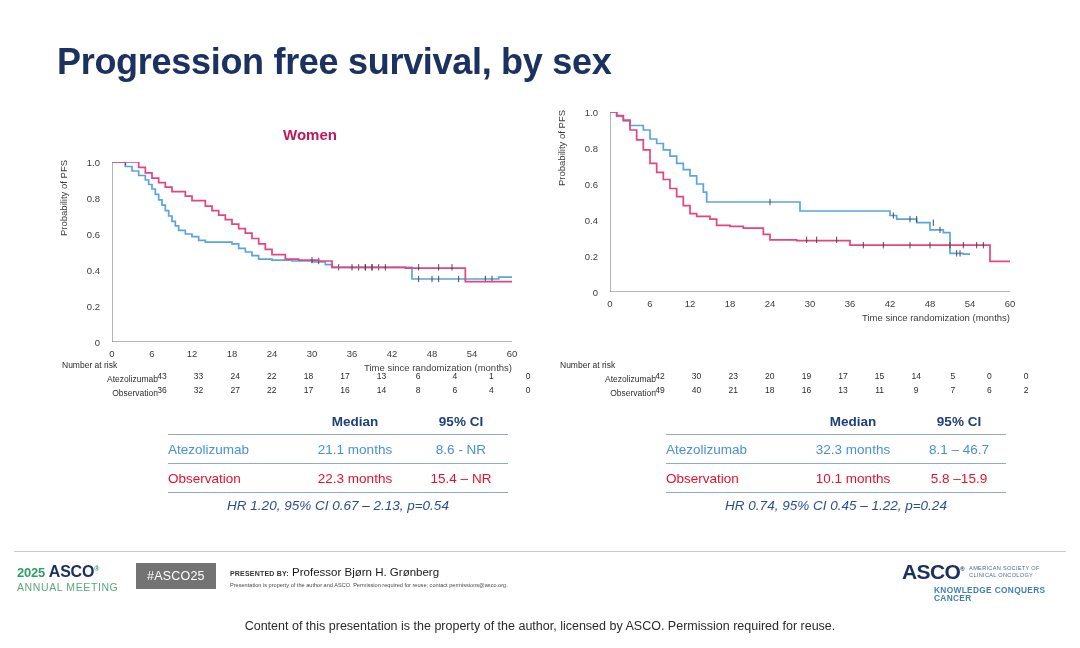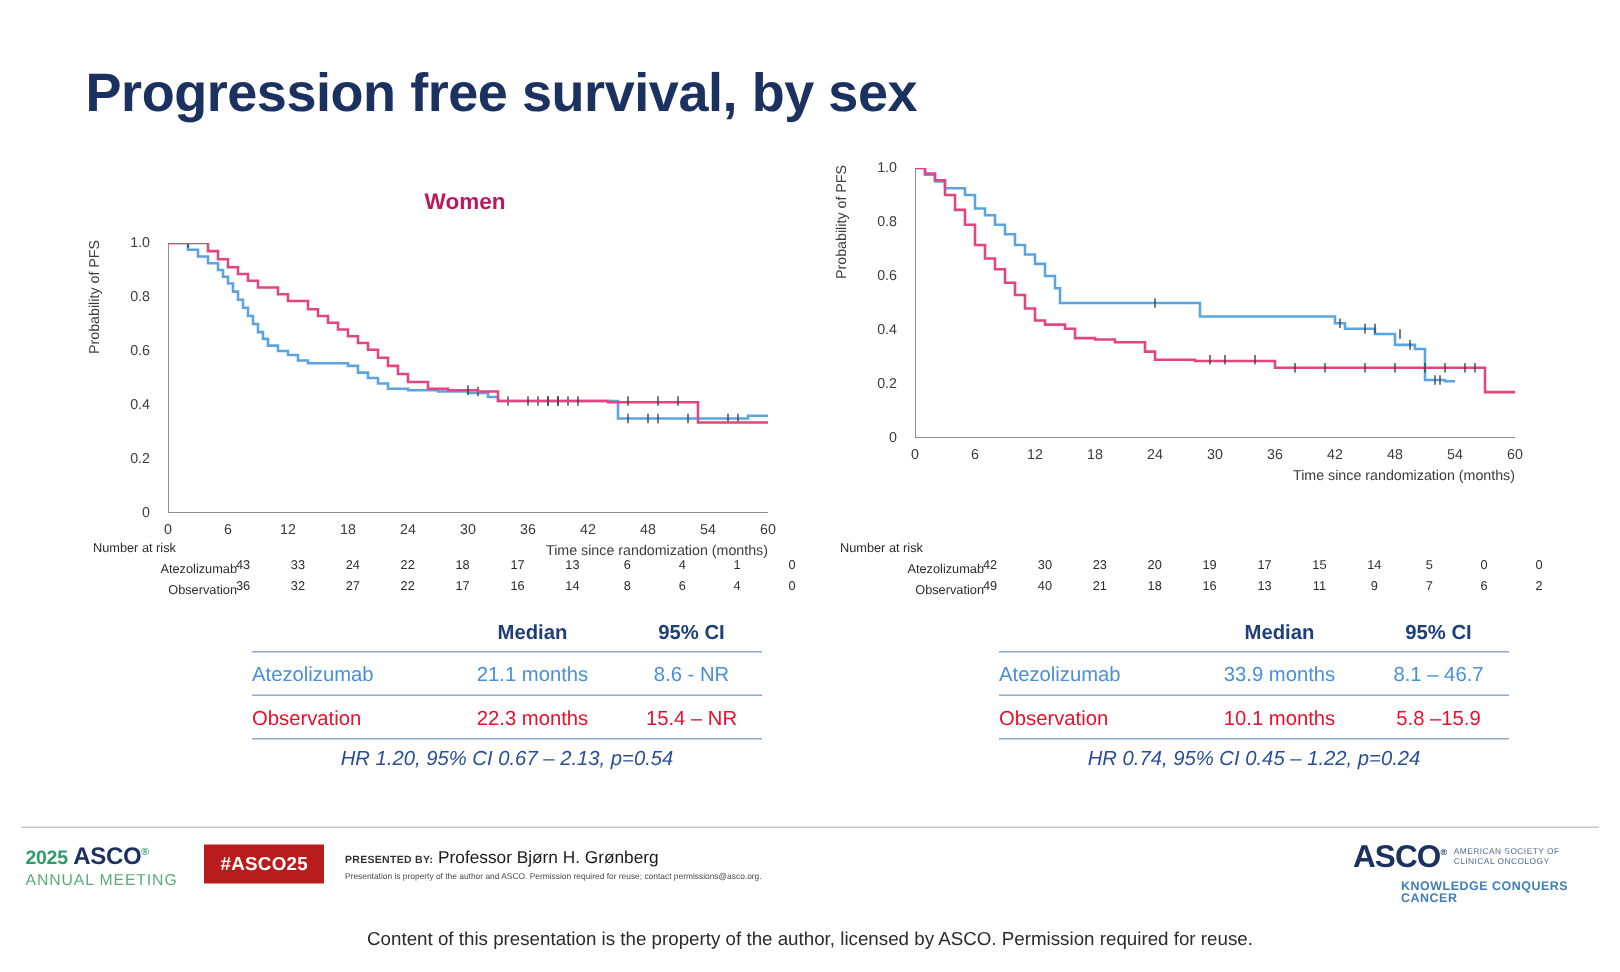--- a/index.html
+++ b/index.html
@@ -100,21 +100,21 @@
     border-top:1px solid #c9c9c9;
   }
   .asco-meeting{position:absolute;left:17px;top:564px;line-height:1;}
   .asco-meeting .l1{font-size:16px;font-weight:bold;color:#1b3160;letter-spacing:-0.2px;}
   .asco-meeting .l1 .yr{color:#2e9e68;font-size:13px;}
   .asco-meeting .l1 .tm{font-size:7px;vertical-align:super;color:#2e9e68;}
   .asco-meeting .l2{font-size:10.5px;color:#5aa97c;letter-spacing:0.6px;margin-top:2px;}
 
   .hash-badge{
     position:absolute;left:136px;top:563px;
-    background:#b91c1c;color:#fff;font-weight:bold;
+    background:#737373;color:#fff;font-weight:normal;
     font-size:12.5px;padding:6px 11px;letter-spacing:0.2px;
   }
 
   .presented{position:absolute;left:230px;top:566px;}
   .presented .line1{font-size:11.5px;color:#1a1a1a;white-space:nowrap;}
   .presented .line1 .pb{font-size:7px;font-weight:bold;letter-spacing:0.2px;color:#333;}
   .presented .line2{font-size:5.6px;color:#4a4a4a;margin-top:4px;white-space:nowrap;}
 
   .asco-right{position:absolute;left:902px;top:561px;line-height:1;}
   .asco-right .top{display:flex;align-items:flex-start;}
@@ -379,21 +379,21 @@
 
     <div class="stats">
       <div class="row hdr">
         <div class="c1"></div>
         <div class="c2">Median</div>
         <div class="c3">95% CI</div>
       </div>
       <div class="rule"></div>
       <div class="row atezo">
         <div class="c1">Atezolizumab</div>
-        <div class="c2">33.9 months</div>
+        <div class="c2">32.3 months</div>
         <div class="c3">8.1 – 46.7</div>
       </div>
       <div class="rule-thin"></div>
       <div class="row obsv">
         <div class="c1">Observation</div>
         <div class="c2">10.1 months</div>
         <div class="c3">5.8 –15.9</div>
       </div>
       <div class="rule"></div>
       <div class="hr-line">HR 0.74, 95% CI 0.45 – 1.22, p=0.24</div>

